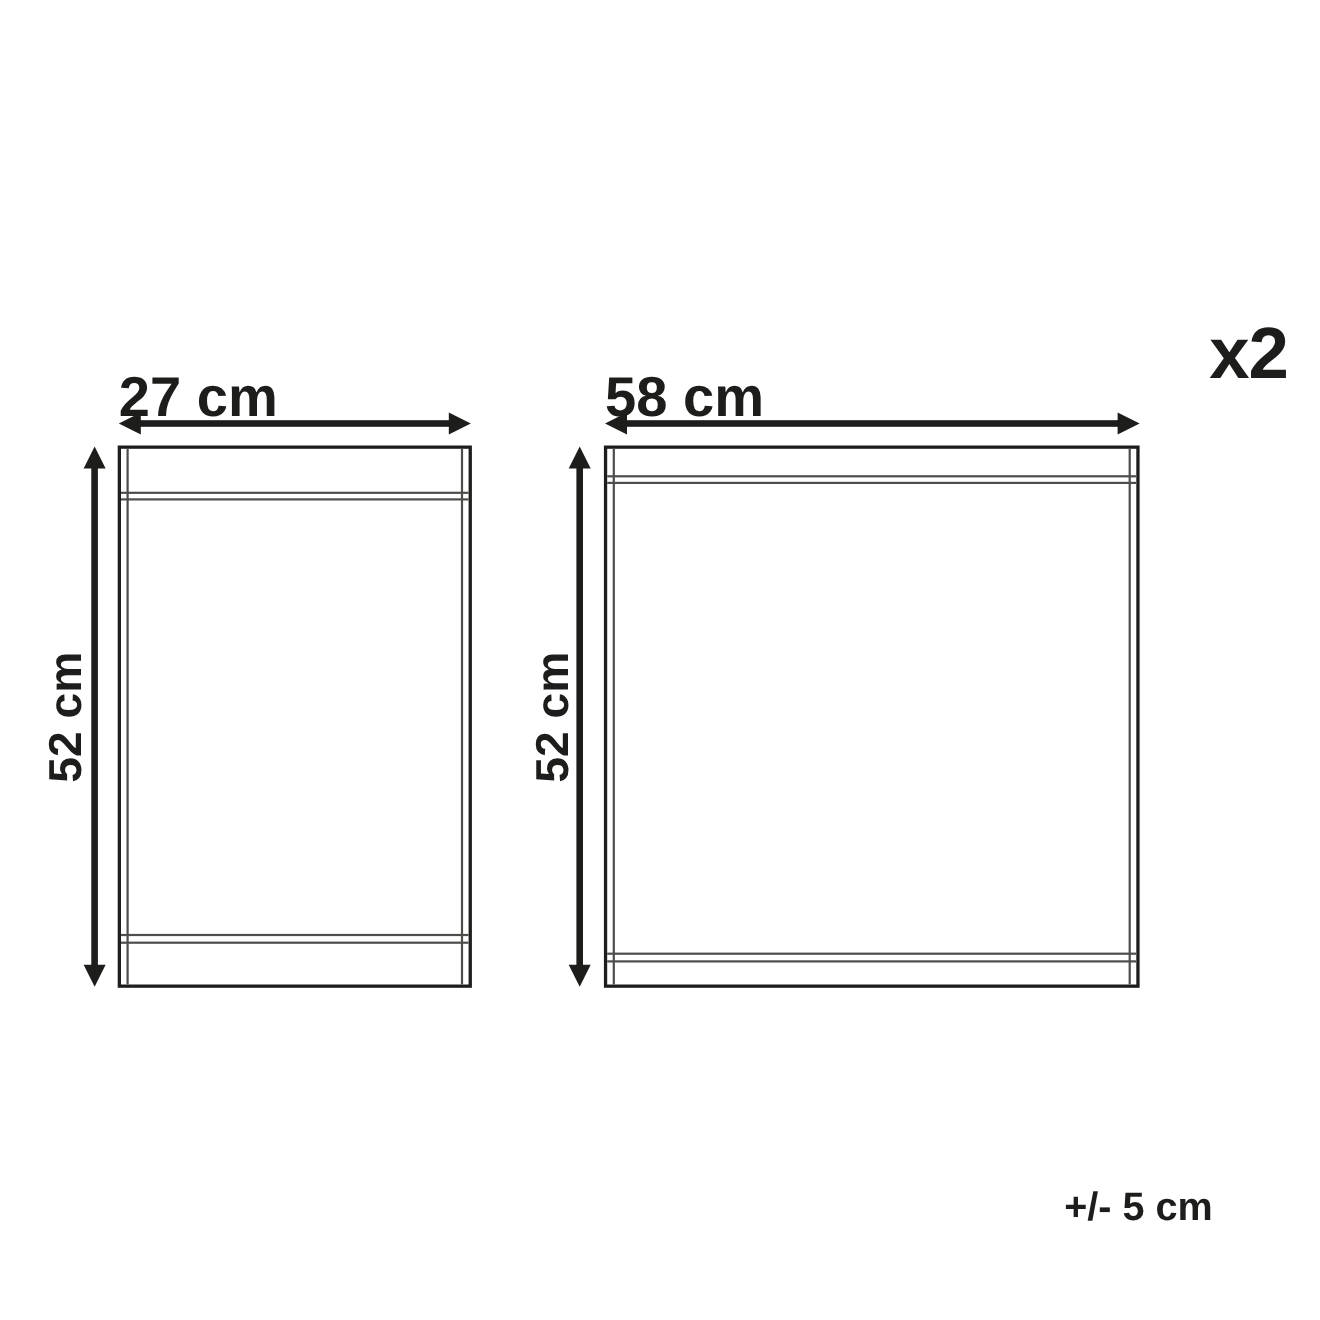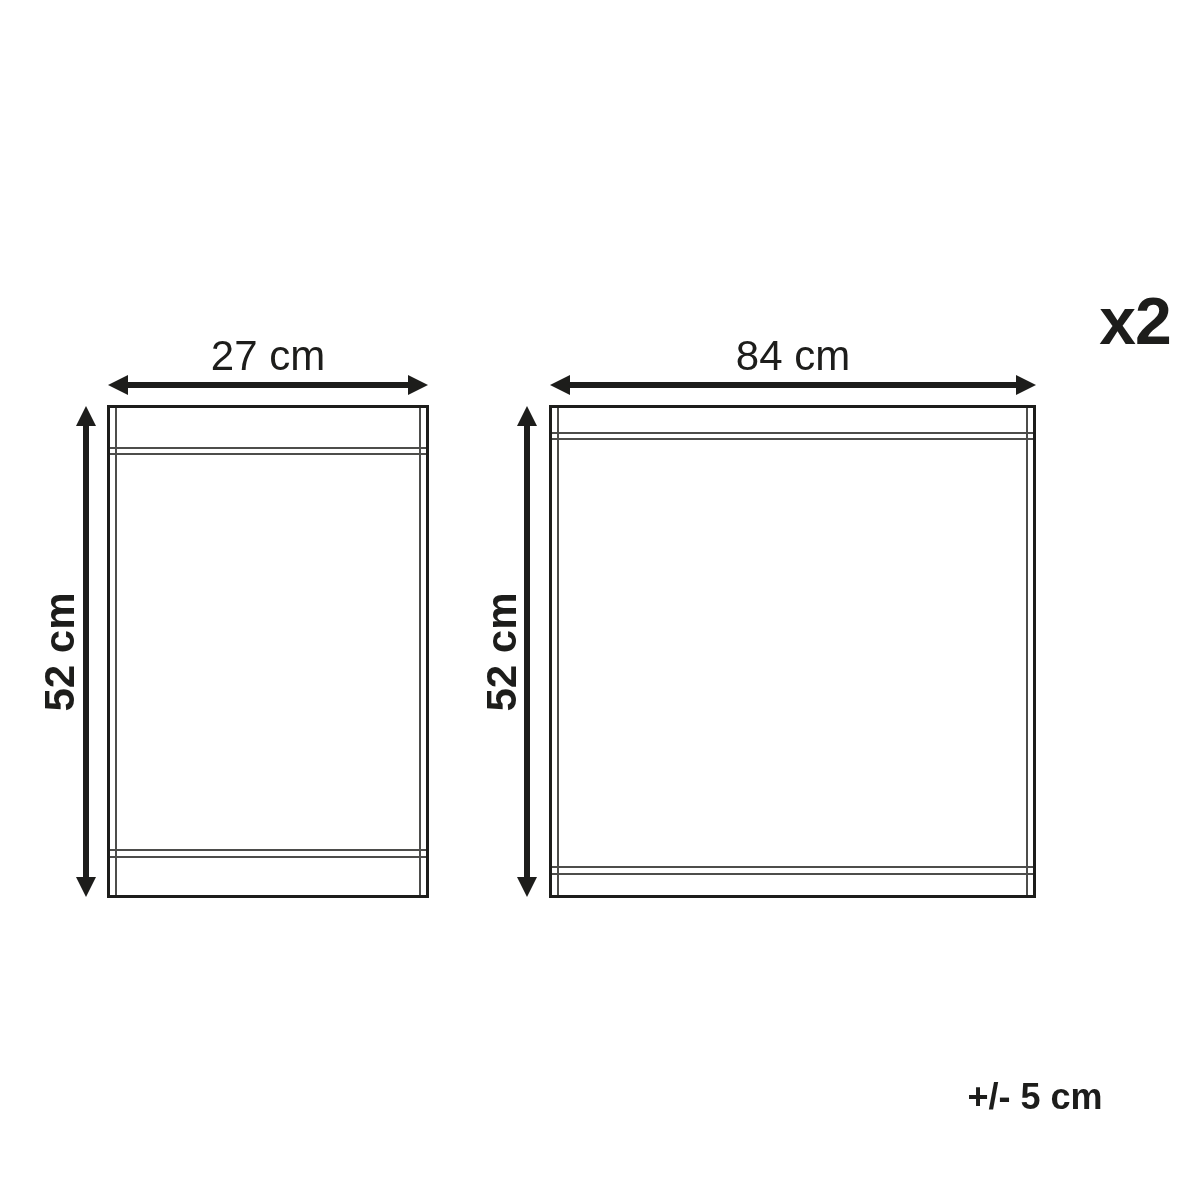--- a/index.html
+++ b/index.html
@@ -23,24 +23,24 @@
     top: 288px;
     width: 150px;
     text-align: center;
     font-size: 66px;
     font-weight: 700;
     line-height: 1;
     letter-spacing: -1px;
   }
   .dim-label {
     position: absolute;
-    font-size: 42px;
-    font-weight: 400;
+    font-size: 51px;
+    font-weight: 700;
     line-height: 1;
-    text-align: center;
+    text-align: left;
     white-space: nowrap;
   }
   .w-label-1 { left: 108px; top: 335px; width: 320px; }
   .w-label-2 { left: 550px; top: 335px; width: 486px; }
   .dim-label-v {
     position: absolute;
     width: 200px;
     height: 44px;
     line-height: 44px;
     font-size: 42px;
@@ -173,21 +173,21 @@
 
   <div class="panel panel-small">
     <span class="vline l"></span>
     <span class="vline r"></span>
     <span class="hline t1"></span>
     <span class="hline t2"></span>
     <span class="hline b1"></span>
     <span class="hline b2"></span>
   </div>
 
-  <div class="dim-label w-label-2">84 cm</div>
+  <div class="dim-label w-label-2">58 cm</div>
 
   <div class="arrow-h arrow-w2">
     <span class="head left"></span>
     <span class="shaft"></span>
     <span class="head right"></span>
   </div>
 
   <div class="dim-label-v h-label-2">52 cm</div>
 
   <div class="arrow-v arrow-v2">

